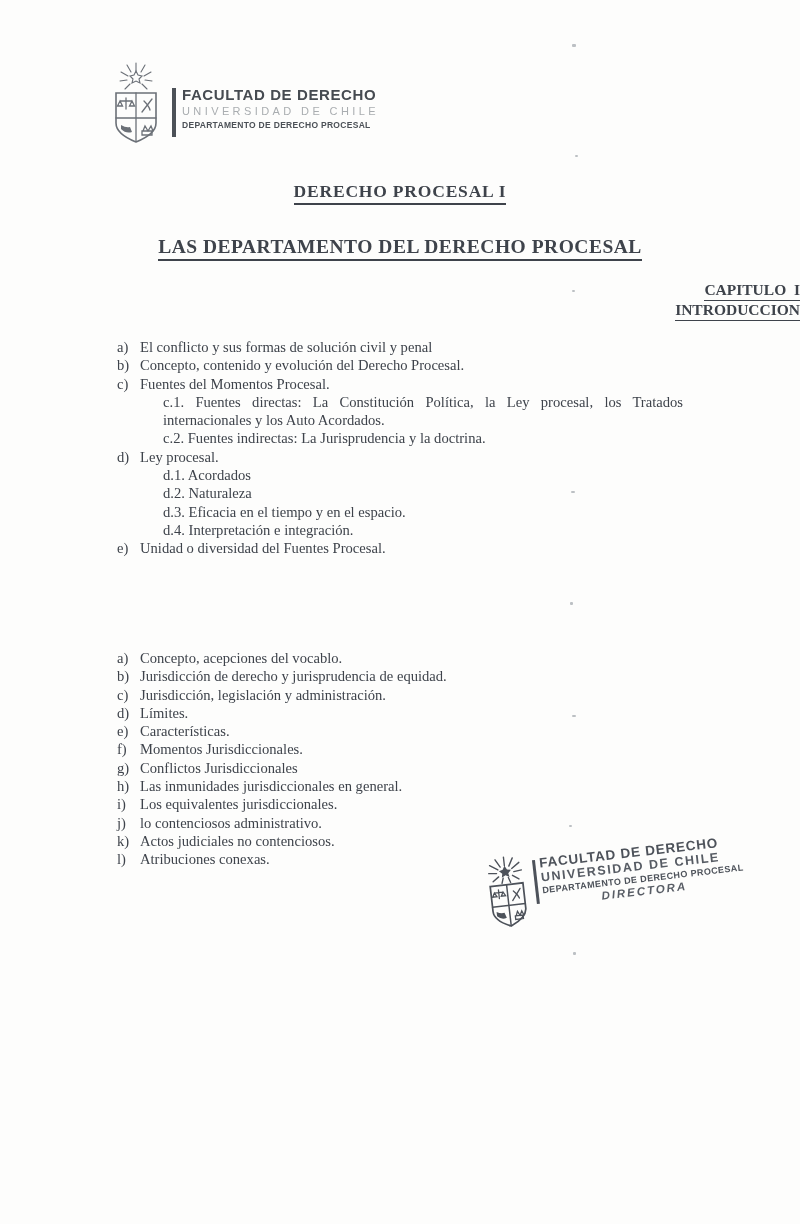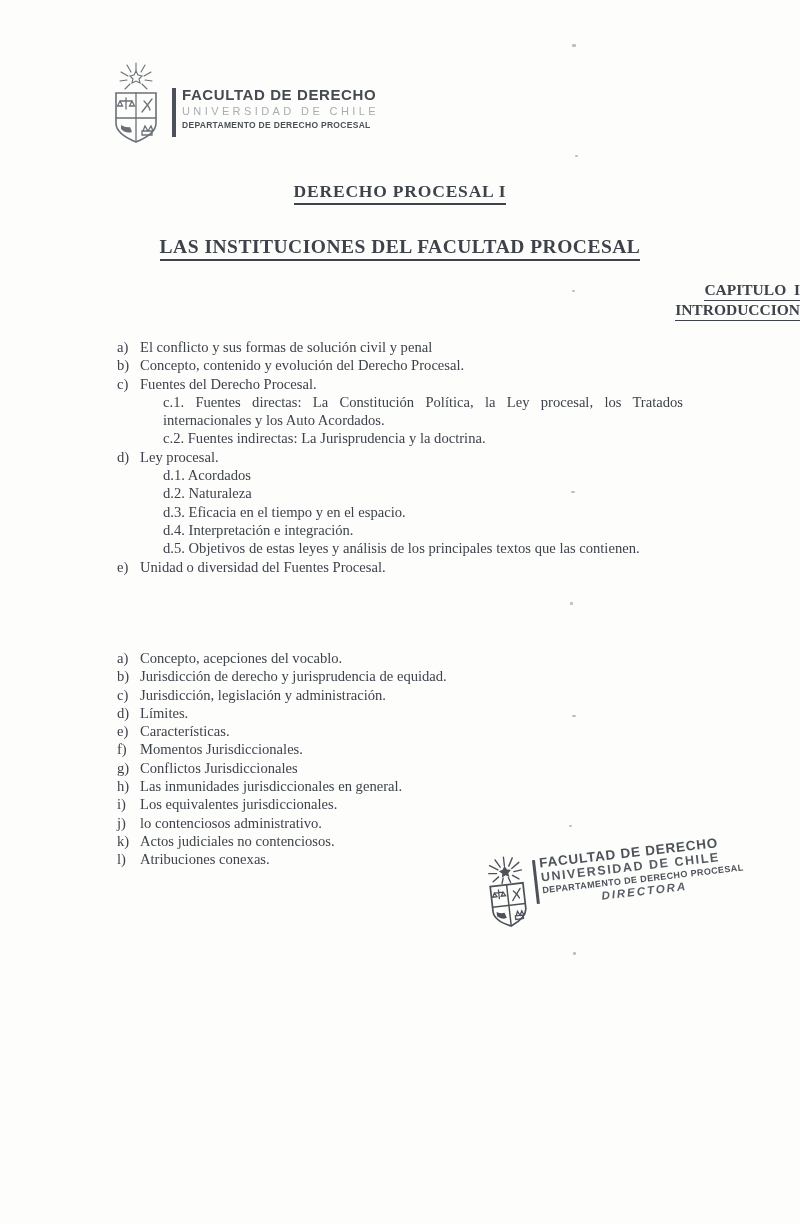--- a/index.html
+++ b/index.html
@@ -96,21 +96,21 @@
       <div class="lh-line1">FACULTAD DE DERECHO</div>
       <div class="lh-line2">UNIVERSIDAD DE CHILE</div>
       <div class="lh-line3">DEPARTAMENTO DE DERECHO PROCESAL</div>
     </div>
   </div>
 
   <div class="center-abs course-title">
     <span class="uline">DERECHO PROCESAL I</span>
   </div>
   <div class="center-abs doc-title">
-    <span class="uline">LAS INSTITUCIONES DEL FACULTAD PROCESAL</span>
+    <span class="uline">LAS DEPARTAMENTO DEL DERECHO PROCESAL</span>
   </div>
 
   <div class="center-abs chapter-head ch1">
     <div><span class="uline">CAPITULO  I</span></div>
     <div><span class="uline">INTRODUCCION</span></div>
   </div>
 
   <div class="syllabus list1">
 
       <div class="row">
@@ -118,21 +118,21 @@
         <span class="txt">El conflicto y sus formas de solución civil y penal</span>
       </div>
 
       <div class="row">
         <span class="lbl">b)</span>
         <span class="txt">Concepto, contenido y evolución del Derecho Procesal.</span>
       </div>
 
       <div class="row">
         <span class="lbl">c)</span>
-        <span class="txt">Fuentes del Derecho Procesal.</span>
+        <span class="txt">Fuentes del Momentos Procesal.</span>
       </div>
 
       <div class="row indent justify">
         <span class="lbl"></span>
         <span class="txt">c.1. Fuentes directas: La Constitución Política, la Ley procesal, los Tratados</span>
       </div>
 
       <div class="row indent">
         <span class="lbl"></span>
         <span class="txt">internacionales y los Auto Acordados.</span>
@@ -161,24 +161,20 @@
       <div class="row indent">
         <span class="lbl"></span>
         <span class="txt">d.3. Eficacia en el tiempo y en el espacio.</span>
       </div>
 
       <div class="row indent">
         <span class="lbl"></span>
         <span class="txt">d.4. Interpretación e integración.</span>
       </div>
 
-      <div class="row indent">
-        <span class="lbl"></span>
-        <span class="txt">d.5. Objetivos de estas leyes y análisis de los principales textos que las contienen.</span>
-      </div>
 
       <div class="row">
         <span class="lbl">e)</span>
         <span class="txt">Unidad o diversidad del Fuentes Procesal.</span>
       </div>
     </div>
 
 
   <div class="syllabus list2">
 

